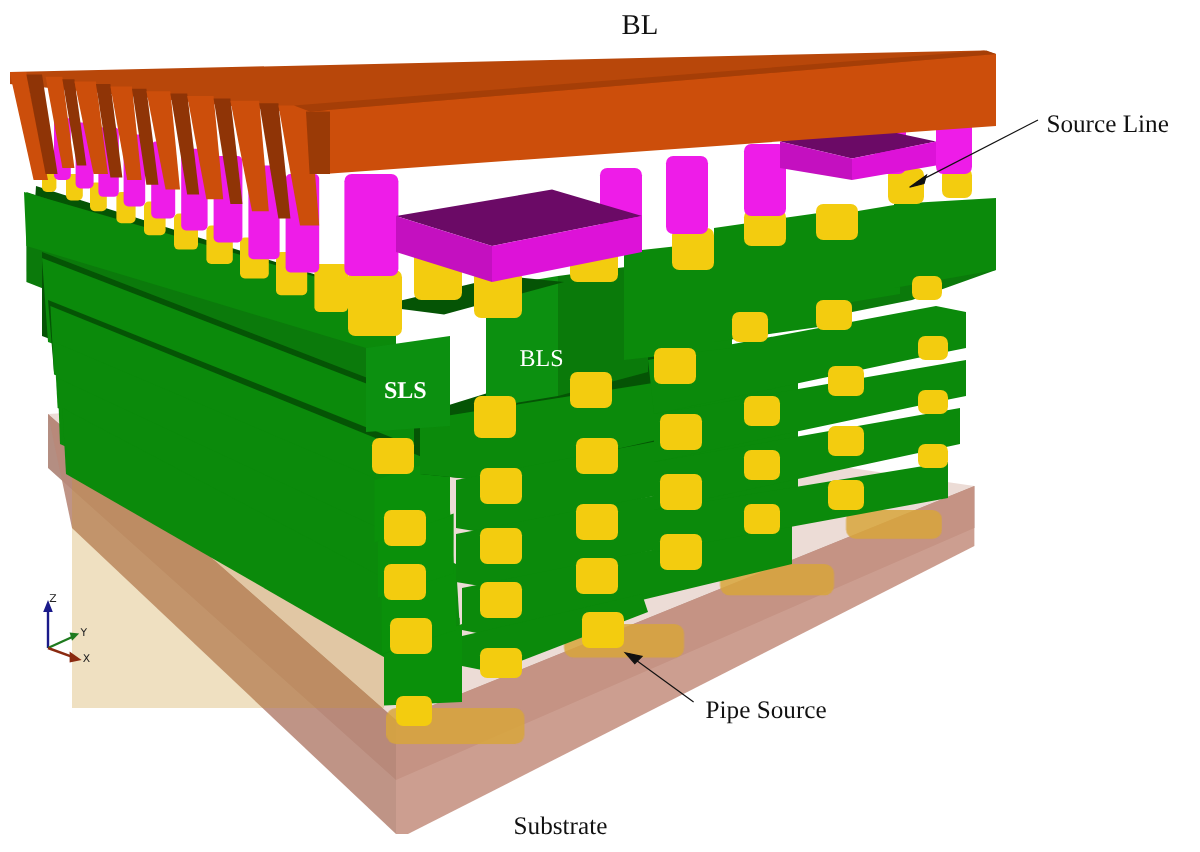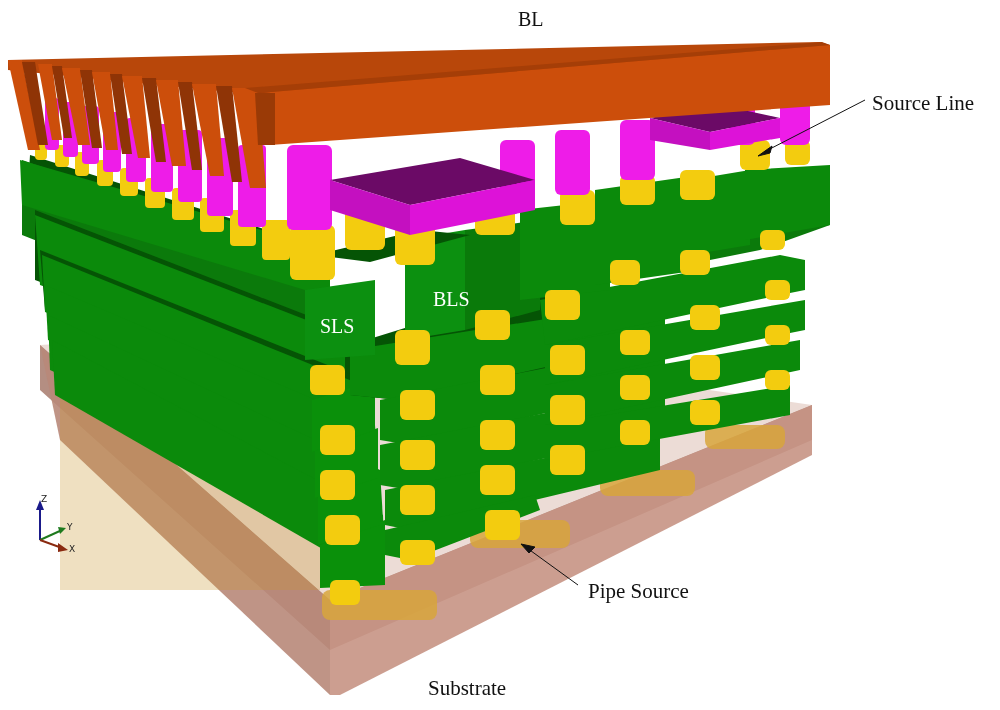--- a/index.html
+++ b/index.html
@@ -1,24 +1,24 @@
 <!DOCTYPE html>
 <html><head>
   <meta charset="utf-8">
   <style>
     html, body { margin: 0; padding: 0; background: #ffffff; }
     body { width: 1000px; height: 710px; position: relative; overflow: hidden; font-family: "DejaVu Serif", "Liberation Serif", serif; }
     #scene { position: absolute; left: 0; top: 0; width: 1000px; height: 710px; }
     .label { position: absolute; color: #111; font-family: "Liberation Serif", "DejaVu Serif", serif; font-size: 21px; white-space: nowrap; }
-    .label-bl { left: 518px; top: 8px; font-size: 20px; }
+    .label-bl { left: 518px; top: 8px; font-size: 24px; }
     .label-src { left: 872px; top: 91px; text-align: center; }
     .label-pipe { left: 588px; top: 579px; }
     .label-sub { left: 428px; top: 676px; }
     .label-white { position: absolute; color: #ffffff; font-family: "Liberation Serif", "DejaVu Serif", serif; font-size: 20px; }
-    .label-sls { left: 320px; top: 315px; }
+    .label-sls { left: 320px; top: 315px; font-weight: bold; }
     .label-bls { left: 433px; top: 288px; }
     .axis-txt { font-family: "DejaVu Sans", sans-serif; font-size: 9px; }
   </style>
 </head>
 <body>
 
 <svg id="scene" viewBox="0 0 1000 710" xmlns="http://www.w3.org/2000/svg">
 
   <g>
     <polygon points="40,345 330,600 812,405 812,440 330,650 40,390" fill="#a77a6c" opacity="0.85"></polygon>

